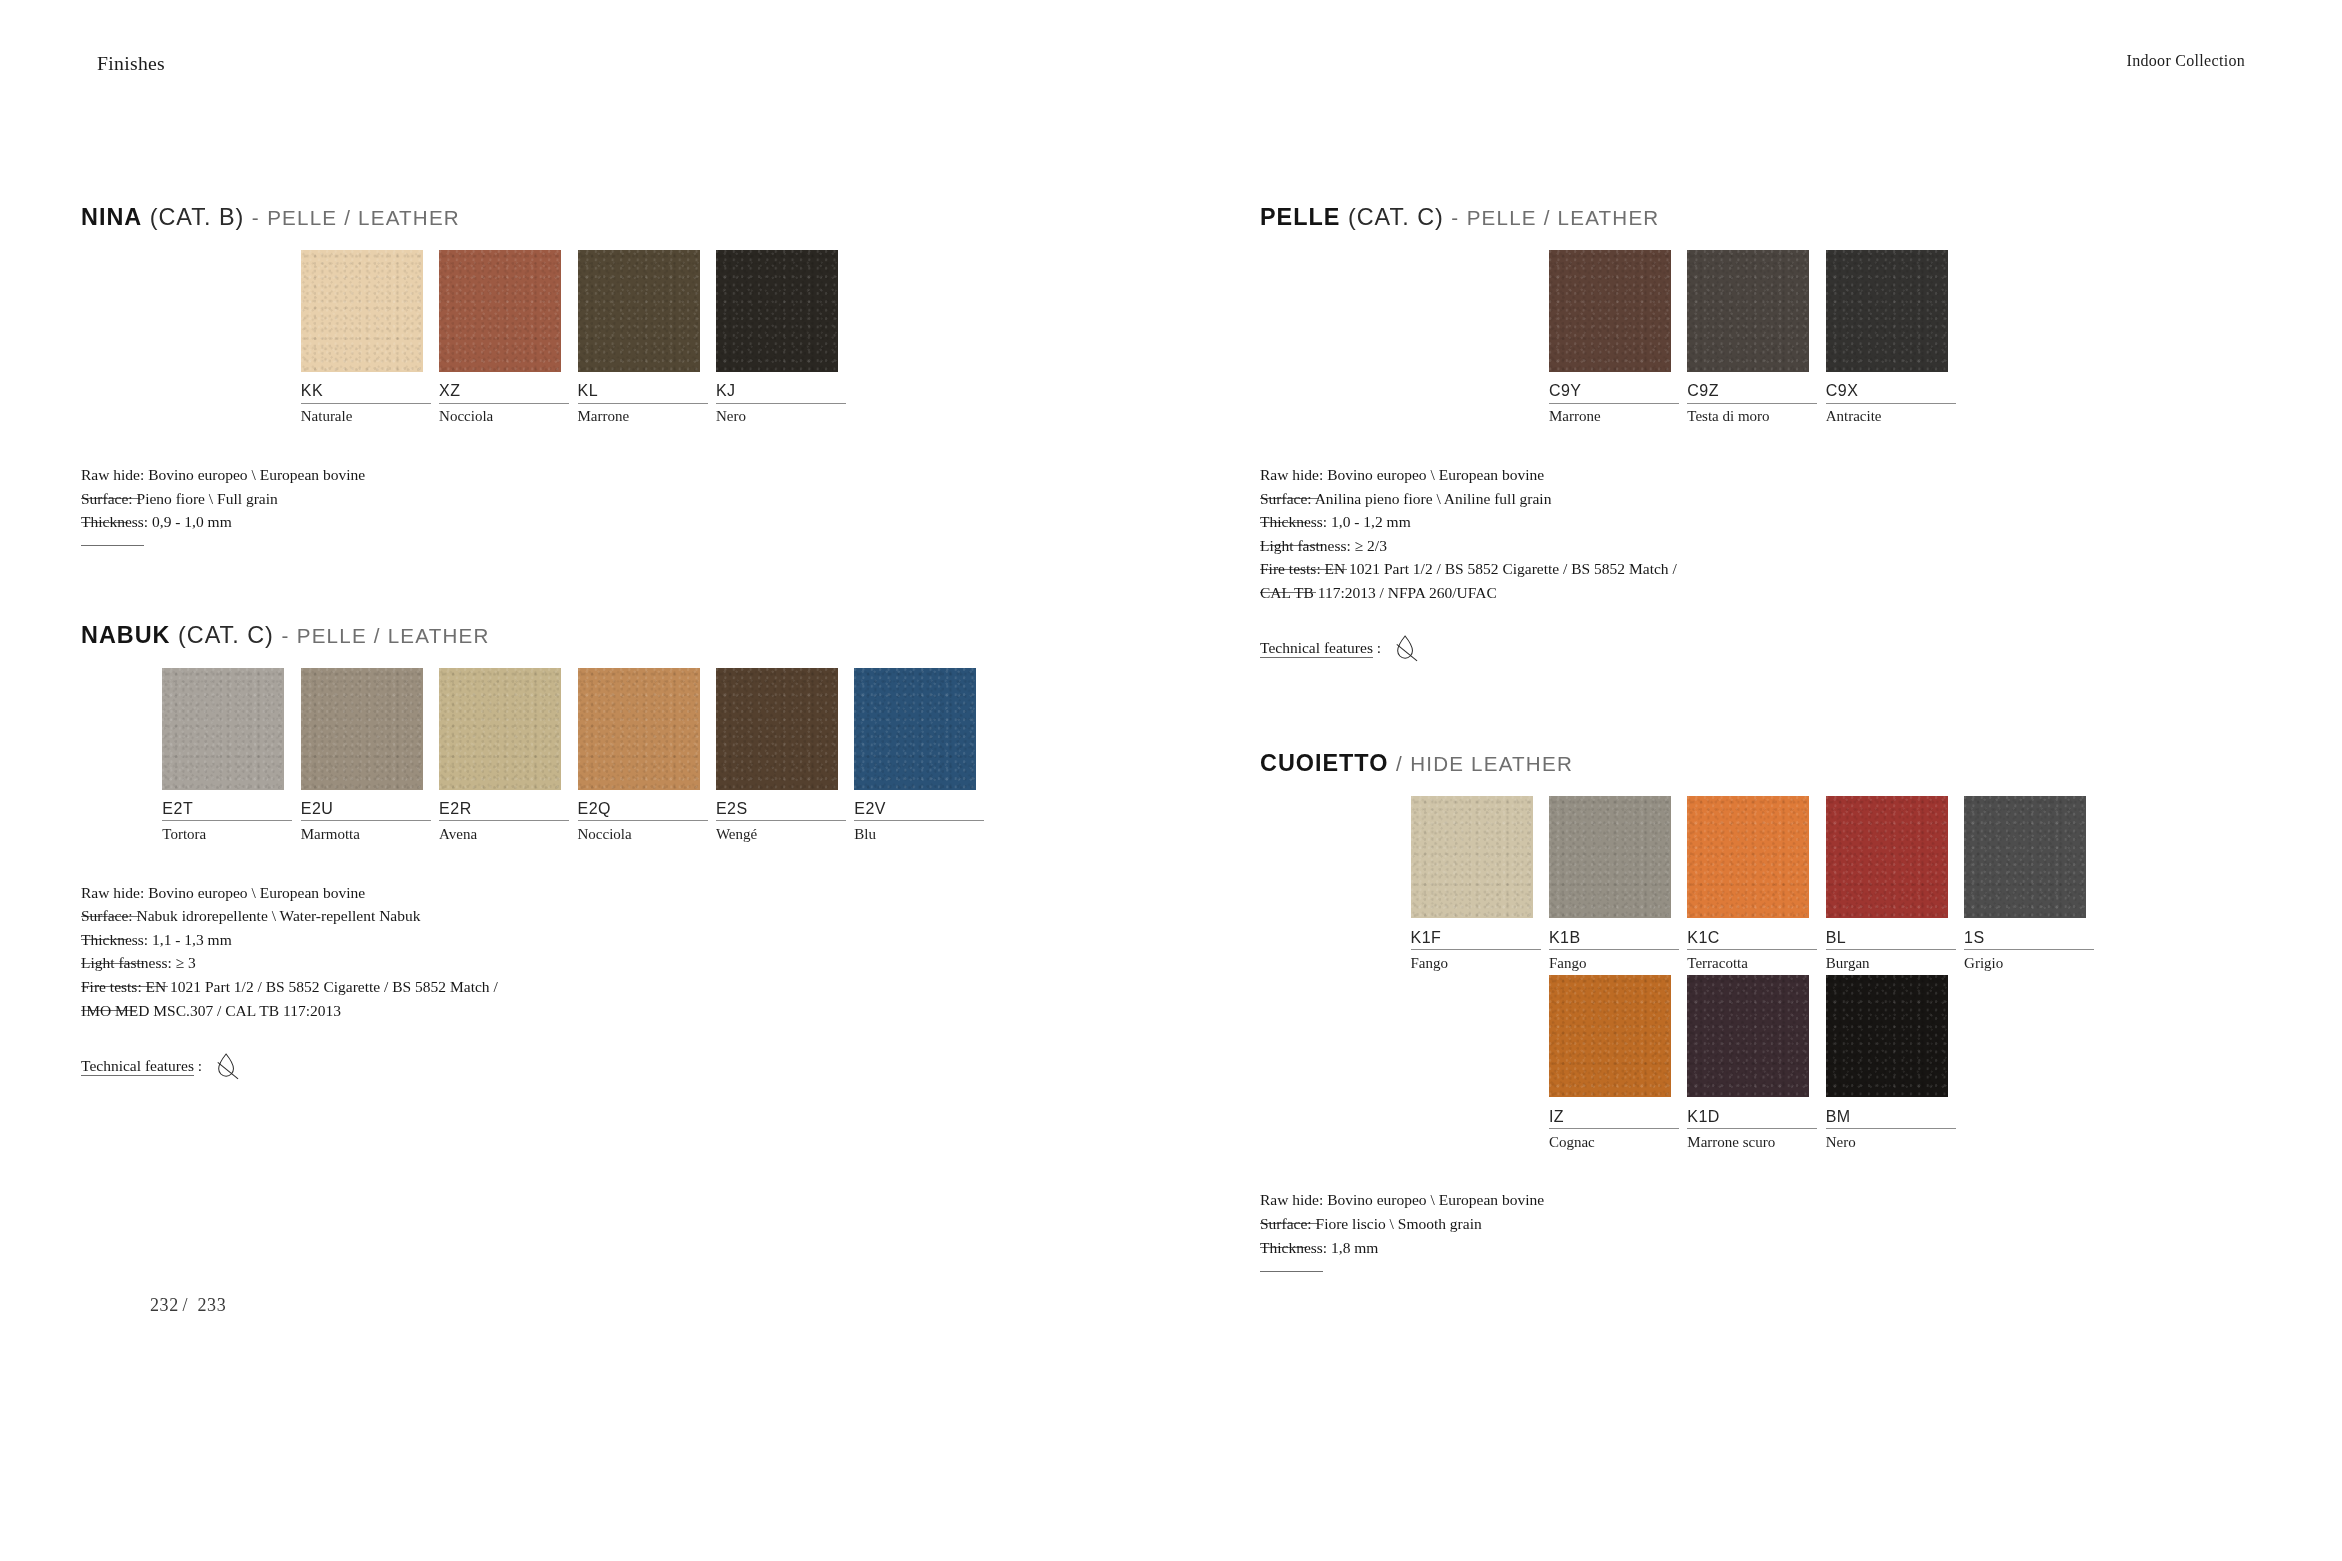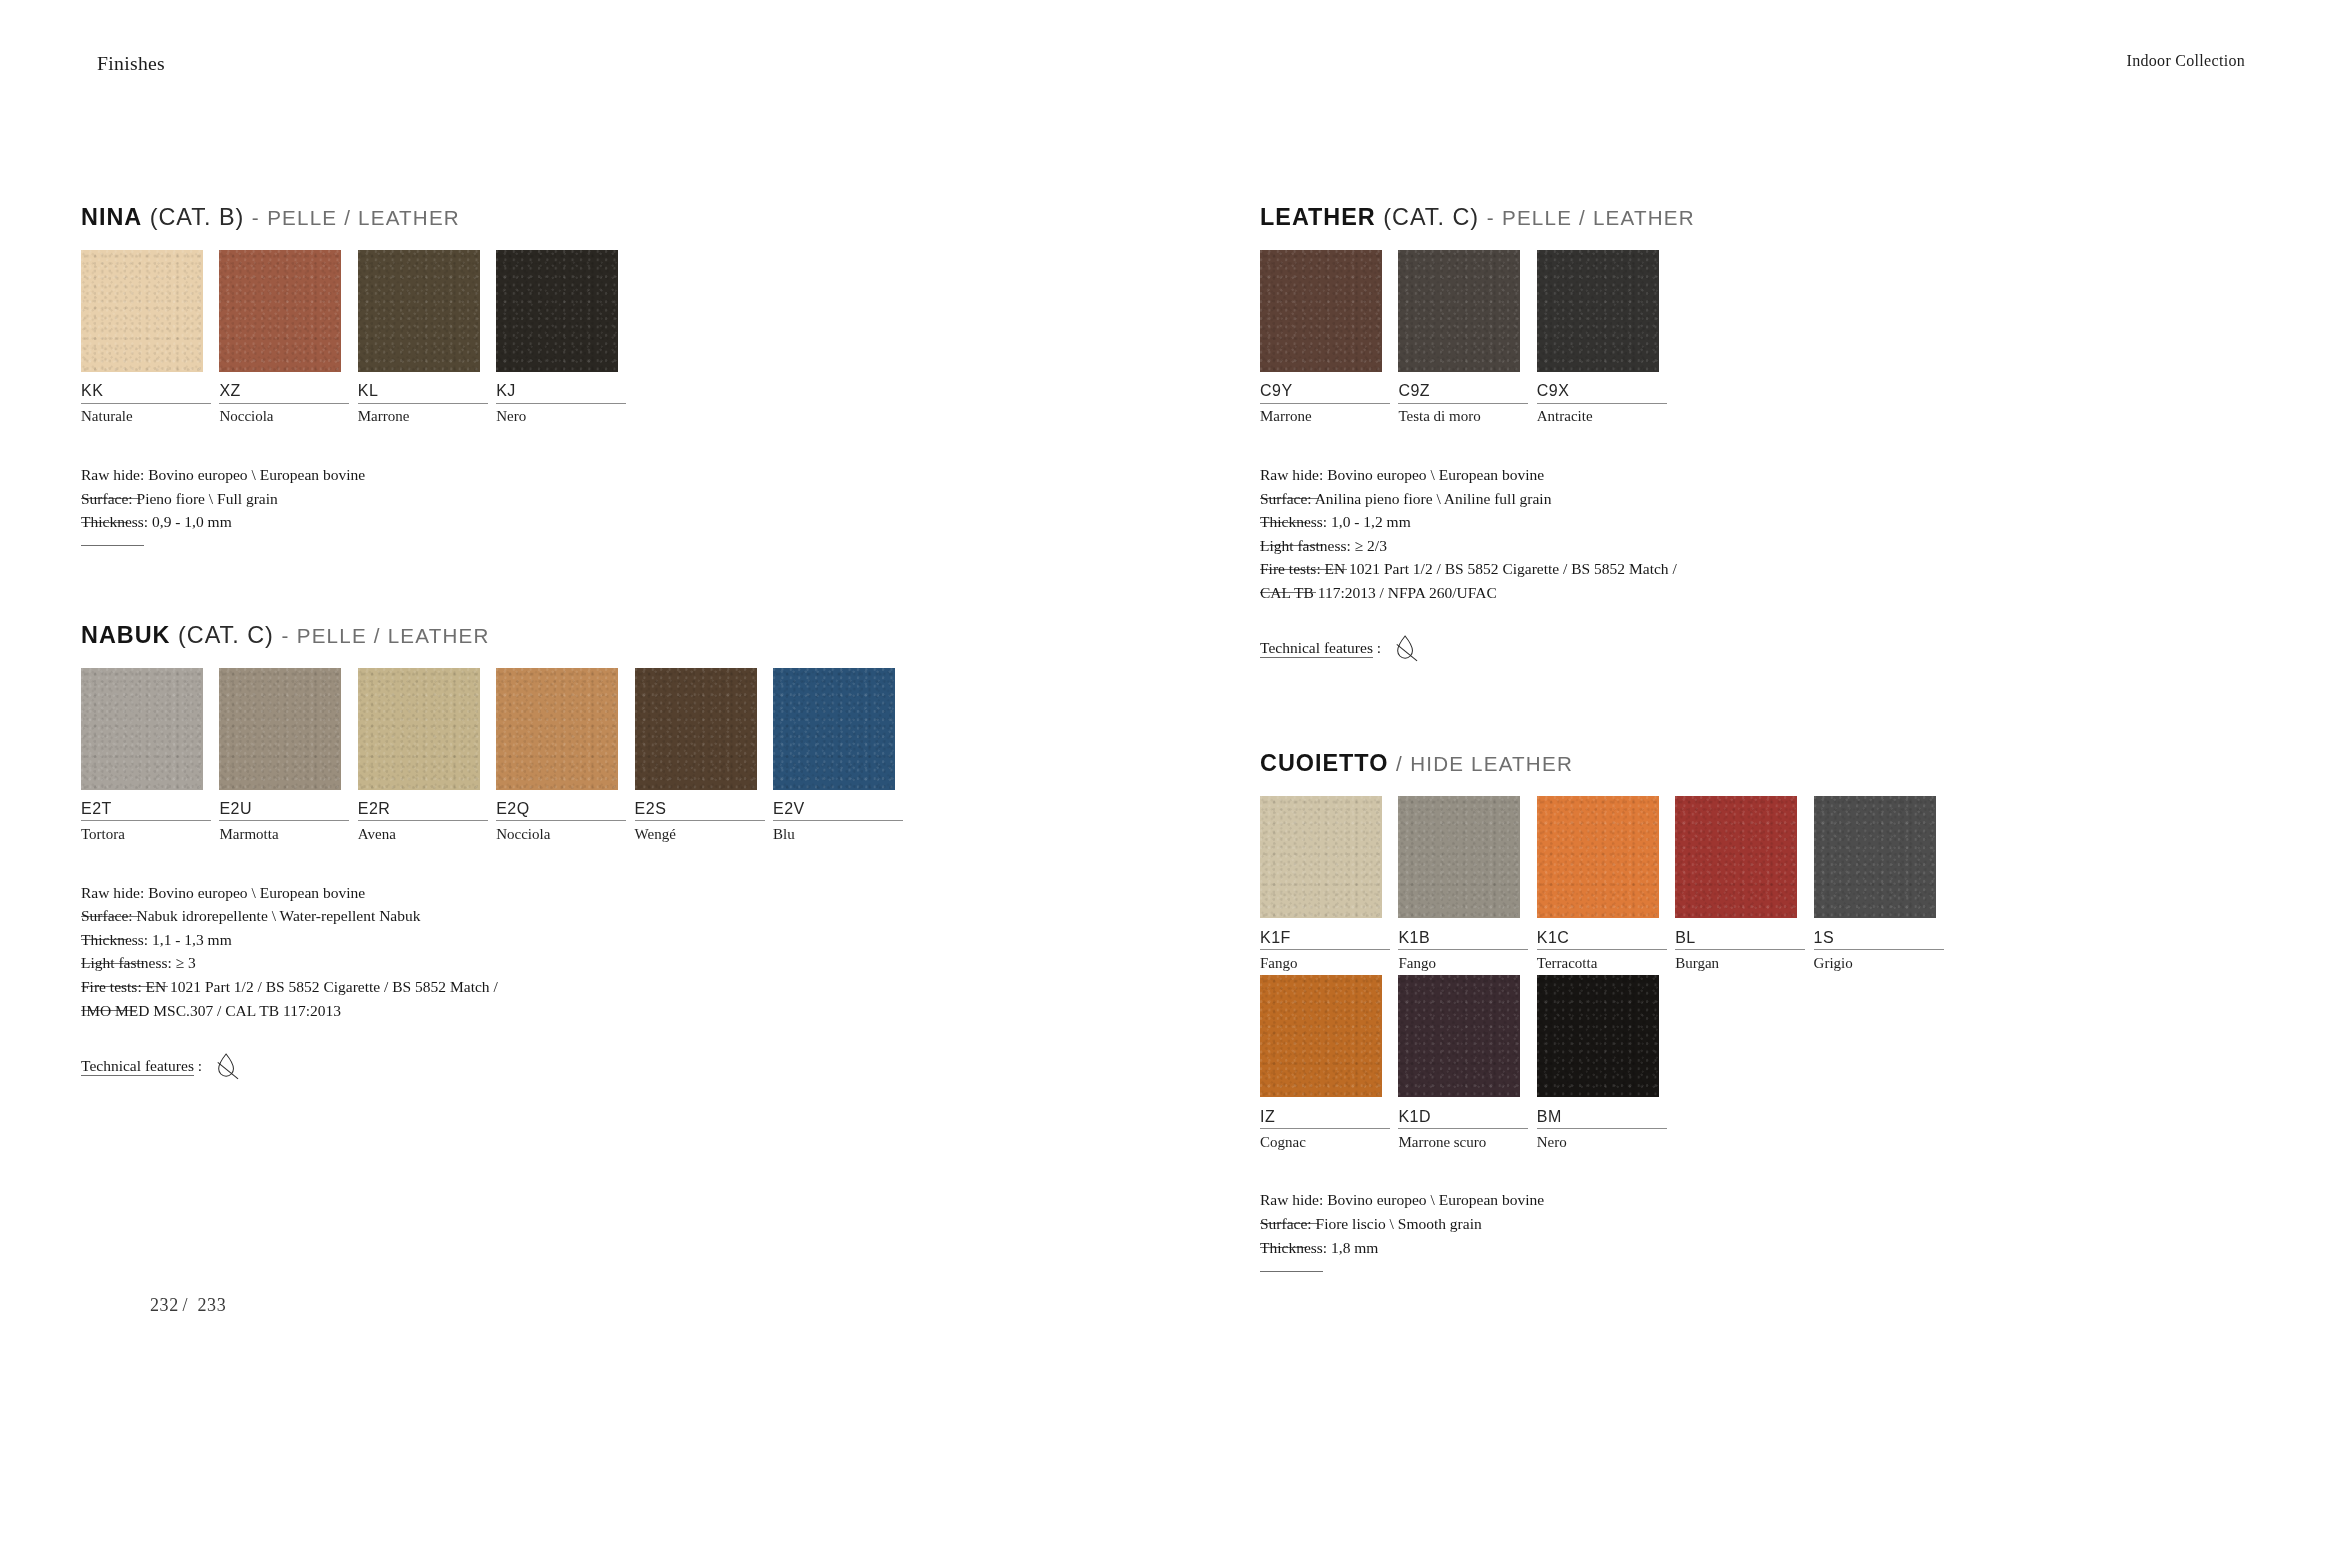--- a/index.html
+++ b/index.html
@@ -84,20 +84,21 @@
     font-weight: 400;
     color: #6f6f6f;
     font-size: 20.6px;
     letter-spacing: 1.2px;
   }
 
   
   .swatch-row {
     display: flex;
     flex-wrap: wrap;
+    justify-content: center;
   }
   .swatch-cell {
     width: 130px;
     margin-right: 8.4px;
     margin-bottom: 3.7px;
   }
   .swatch-chip {
     width: 122px;
     height: 122px;
     position: relative;
@@ -282,21 +283,21 @@
               <path d="M12 2 C12 2 4 12 4 18 A8 8 0 0 0 20 18 C20 12 12 2 12 2 Z" fill="none" stroke="#2b2b2b" stroke-width="1.1"></path>
               <line x1="3" y1="11" x2="25" y2="29" stroke="#2b2b2b" stroke-width="1.1"></line>
             </svg>
           </span>
         </div>
       </div>
   </div>
 
   <div class="col-right">
     <div id="sec-nature">
-        <div class="sec-title"><span class="nm">LEATHER</span> <span class="cat">(CAT. C)</span> <span class="sep">-</span> <span class="sub">PELLE / LEATHER</span></div>
+        <div class="sec-title"><span class="nm">PELLE</span> <span class="cat">(CAT. C)</span> <span class="sep">-</span> <span class="sub">PELLE / LEATHER</span></div>
         <div>
           <div class="swatch-row">
             <div class="swatch-cell">
               <div class="swatch-chip" title="C9Y Marrone" style="background: rgb(93, 65, 54);"></div>
               <div class="swatch-code">C9Y</div>
               <div class="swatch-name">Marrone</div>
             </div>
             <div class="swatch-cell">
               <div class="swatch-chip" title="C9Z Testa di moro" style="background: rgb(74, 68, 63);"></div>
               <div class="swatch-code">C9Z</div>

